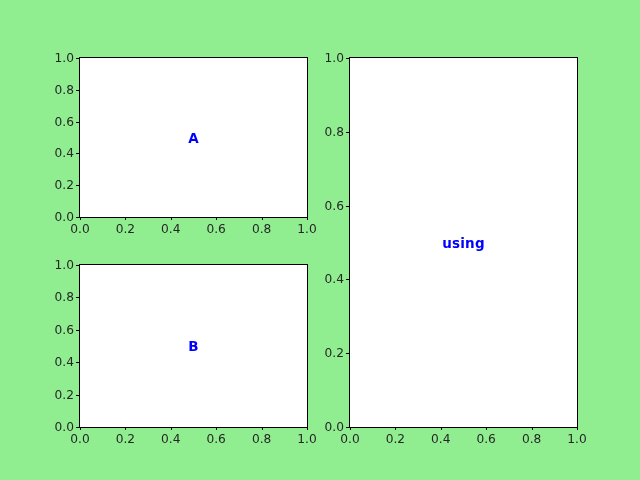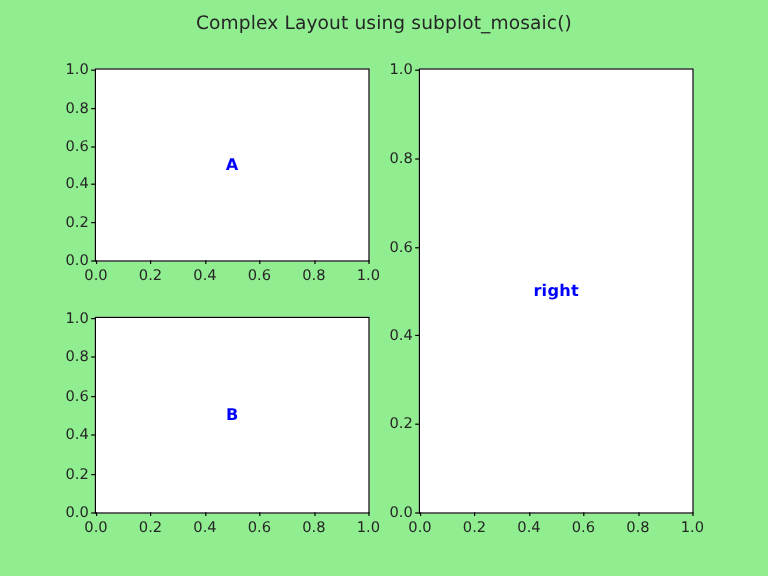--- a/index.html
+++ b/index.html
@@ -85,21 +85,20 @@
     color: #262626;
     white-space: nowrap;
     text-align: right;
   }
 </style>
 </head>
 <body>
 
 <div id="figure">
 
-  <div id="figure-title">Complex Layout using subplot_mosaic()</div>
 
   <div class="axes" id="axes-a" style="left:79px; top:57px; width:229px; height:161px;">
     <div class="axes-label">A</div>
     <div class="ticks">
         <div class="tick-x" style="left: 0%;"></div>
         <div class="ticklabel-x" style="left: 0%;">0.0</div>
         <div class="tick-x" style="left: 20%;"></div>
         <div class="ticklabel-x" style="left: 20%;">0.2</div>
         <div class="tick-x" style="left: 40%;"></div>
         <div class="ticklabel-x" style="left: 40%;">0.4</div>
@@ -148,21 +147,21 @@
         <div class="tick-y" style="top: 40%;"></div>
         <div class="ticklabel-y" style="top: 40%;">0.6</div>
         <div class="tick-y" style="top: 20%;"></div>
         <div class="ticklabel-y" style="top: 20%;">0.8</div>
         <div class="tick-y" style="top: 0%;"></div>
         <div class="ticklabel-y" style="top: 0%;">1.0</div>
       </div>
   </div>
 
   <div class="axes" id="axes-right" style="left:349px; top:57px; width:229px; height:371px;">
-    <div class="axes-label">right</div>
+    <div class="axes-label">using</div>
     <div class="ticks">
         <div class="tick-x" style="left: 0%;"></div>
         <div class="ticklabel-x" style="left: 0%;">0.0</div>
         <div class="tick-x" style="left: 20%;"></div>
         <div class="ticklabel-x" style="left: 20%;">0.2</div>
         <div class="tick-x" style="left: 40%;"></div>
         <div class="ticklabel-x" style="left: 40%;">0.4</div>
         <div class="tick-x" style="left: 60%;"></div>
         <div class="ticklabel-x" style="left: 60%;">0.6</div>
         <div class="tick-x" style="left: 80%;"></div>

